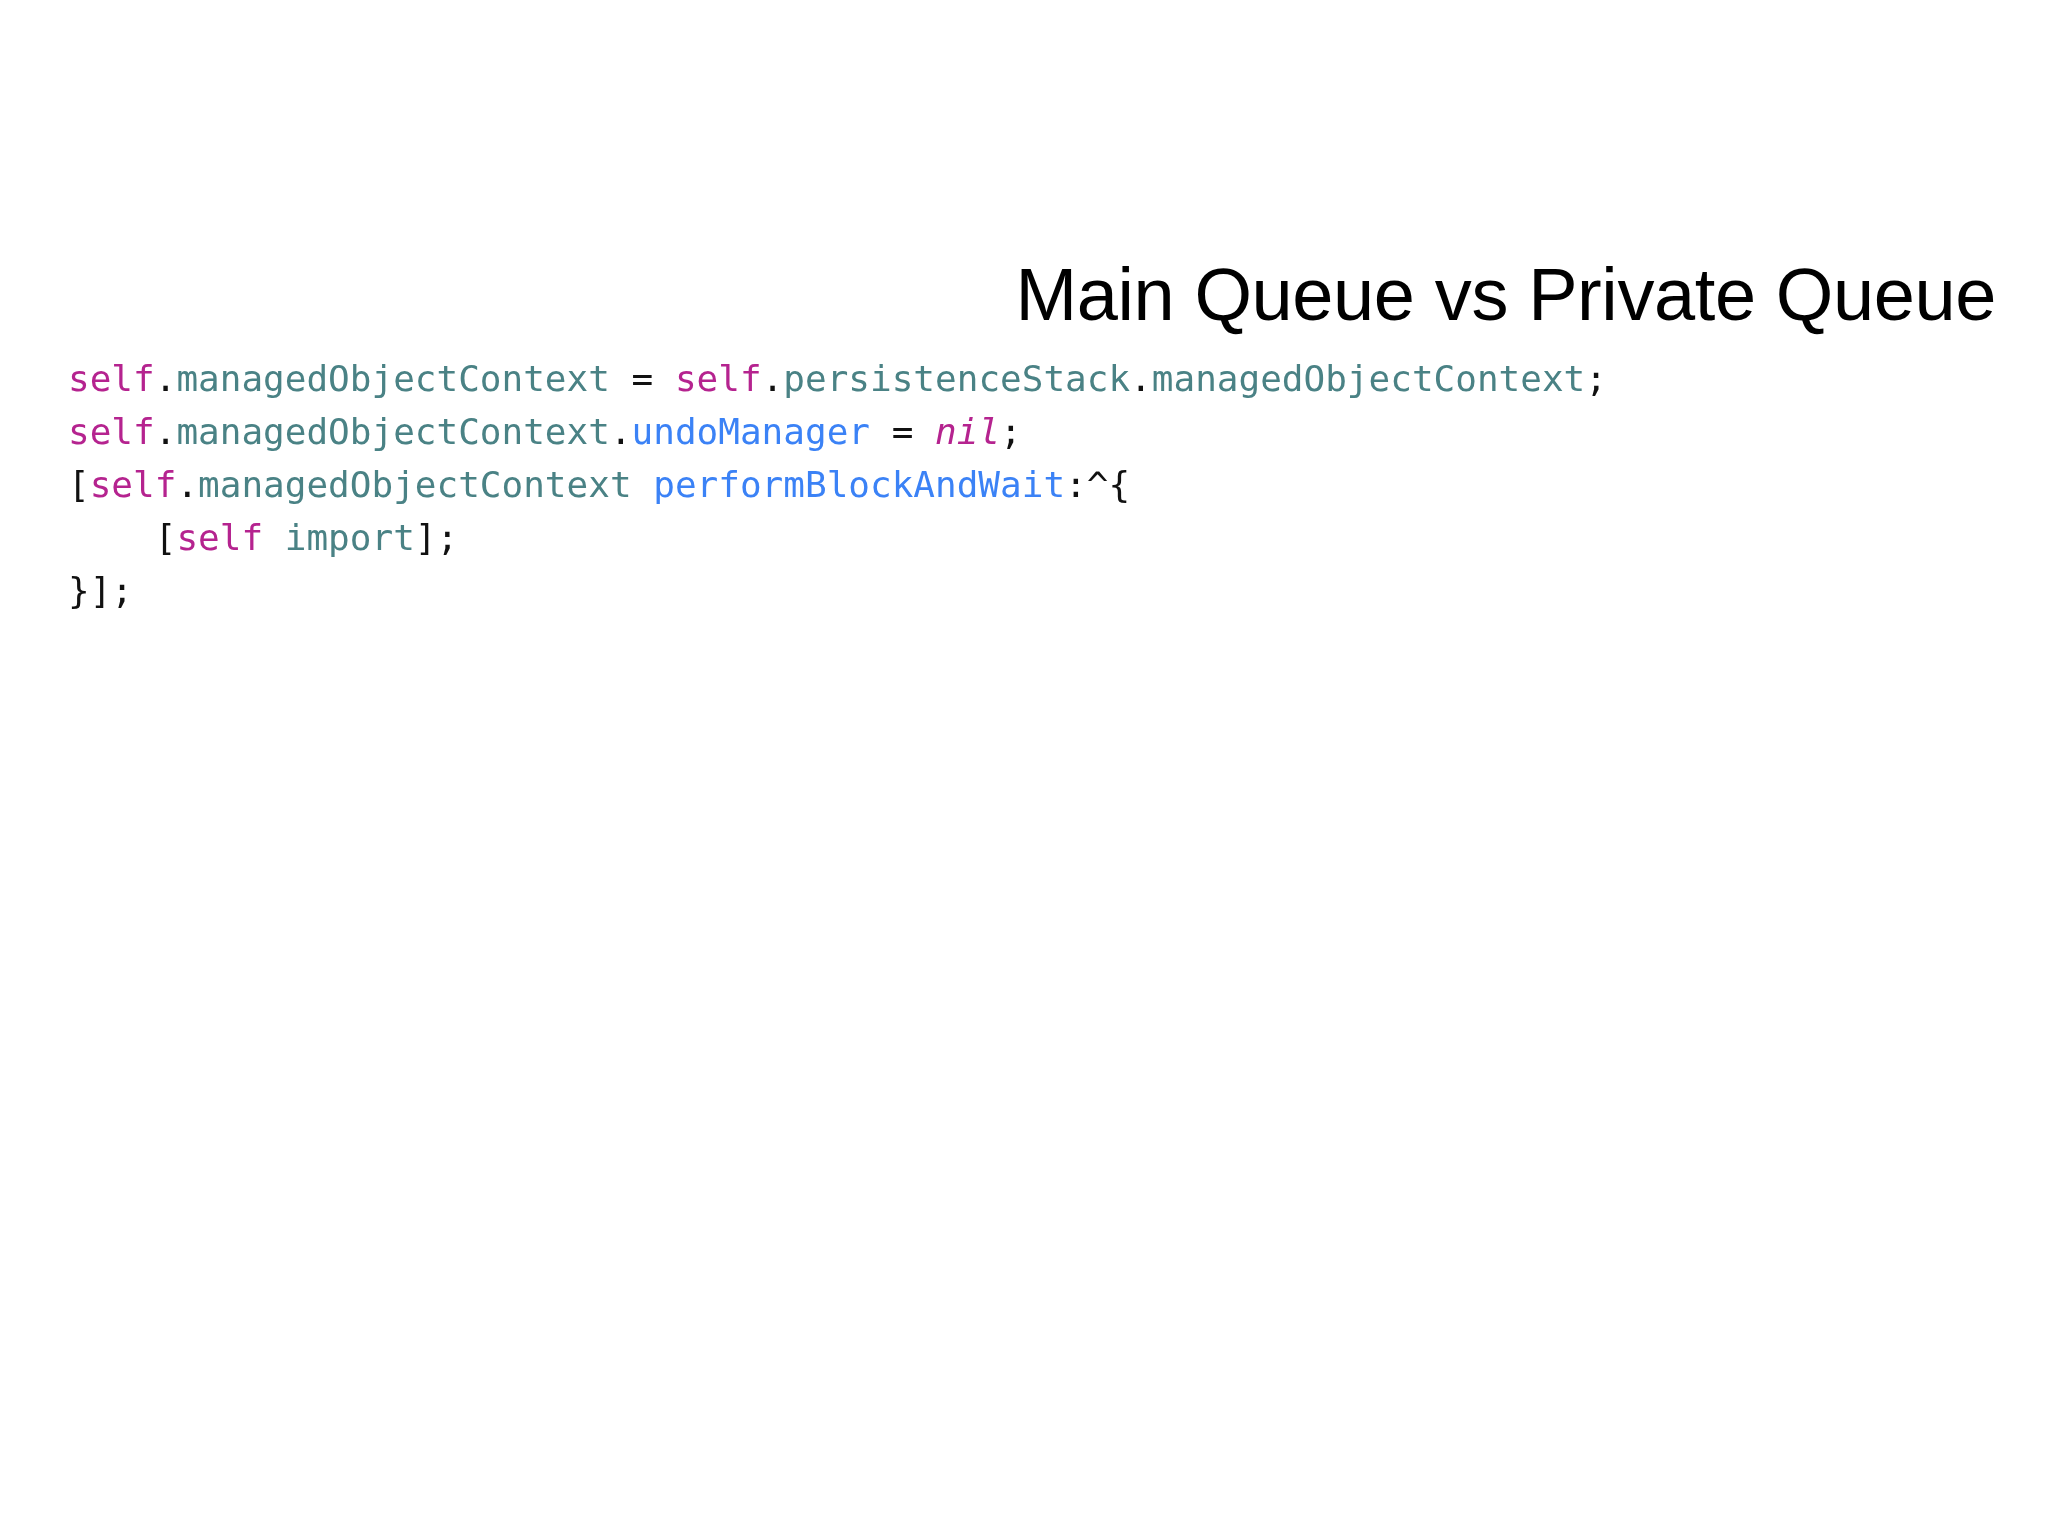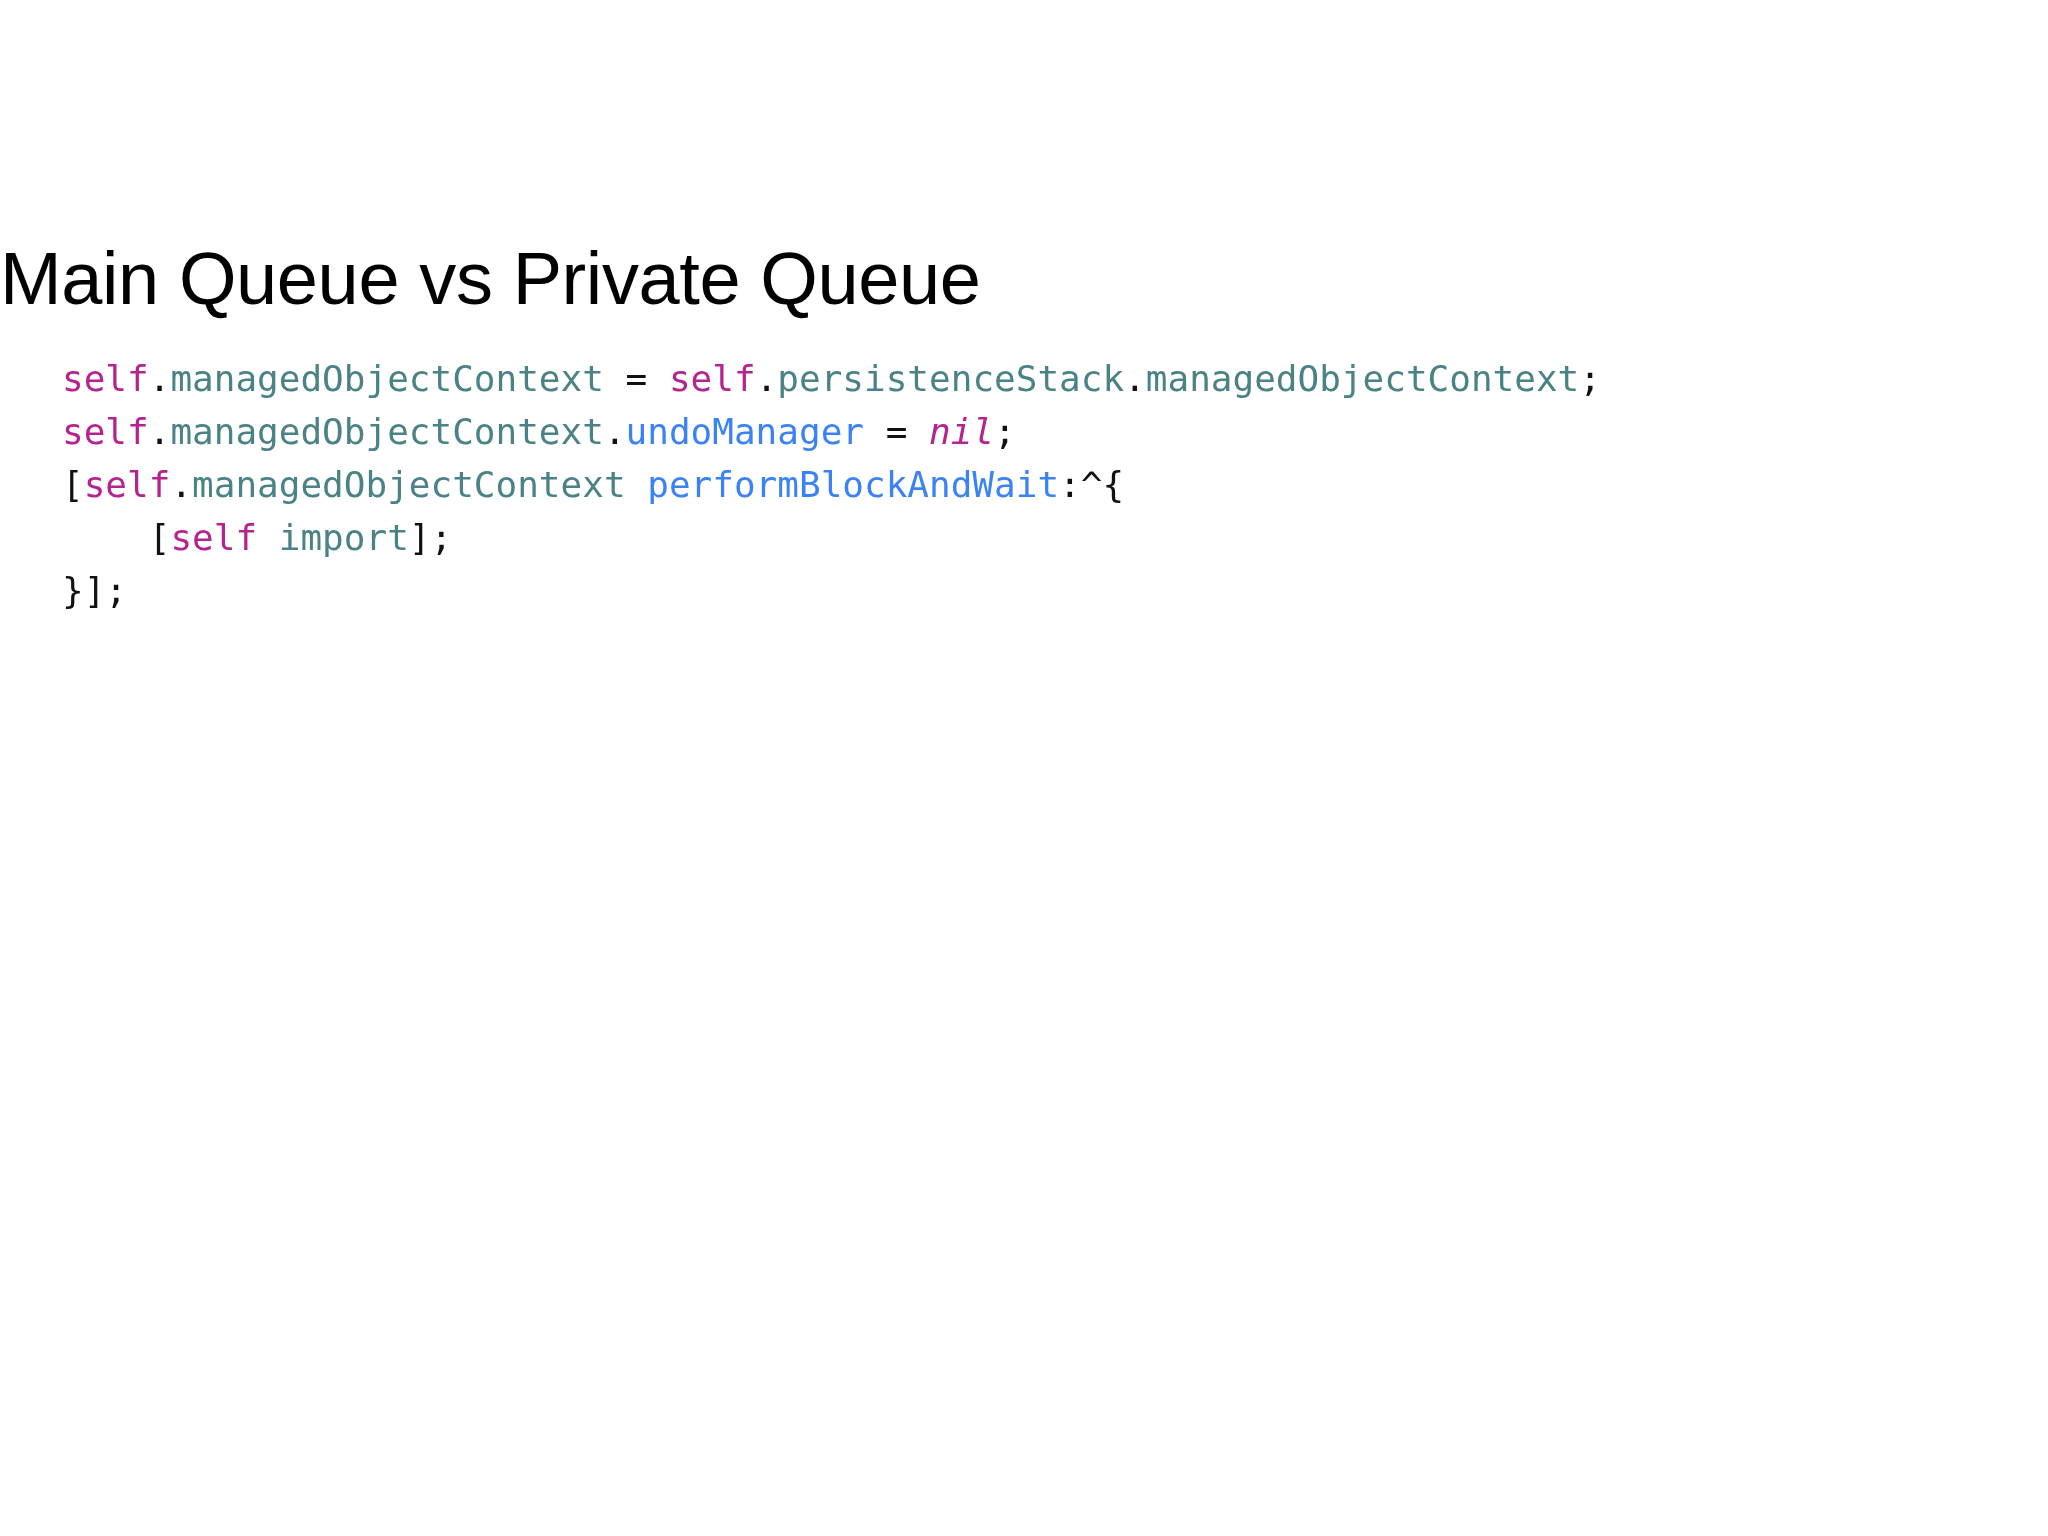--- a/index.html
+++ b/index.html
@@ -16,36 +16,36 @@
   }
   .slide {
     position: relative;
     width: 2048px;
     height: 1536px;
     background: #ffffff;
     box-sizing: border-box;
   }
   .slide-title {
     position: absolute;
-    top: 192px;
+    top: 208px;
     left: 0;
     width: 1996px;
-    text-align: left;
+    text-align: right;
     font-family: "Liberation Sans", sans-serif;
     font-size: 74px;
     font-weight: 400;
     line-height: 1.0;
     letter-spacing: -0.4px;
     color: #000000;
     white-space: nowrap;
   }
   .code-block {
     position: absolute;
     top: 352px;
-    left: 62px;
+    left: 68px;
     width: 1940px;
     font-family: "DejaVu Sans Mono", monospace;
     font-size: 36px;
     line-height: 53px;
     white-space: pre;
     color: #1a1a1a;
     letter-spacing: 0px;
   }
   .code-line {
     white-space: pre;

